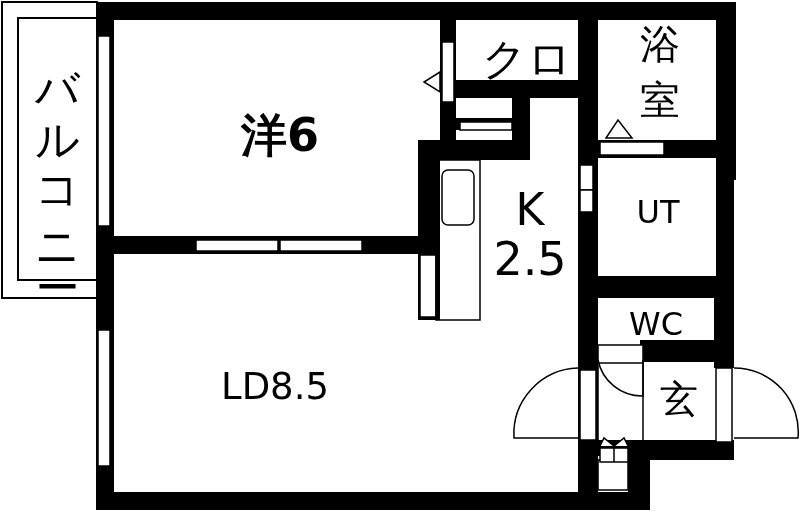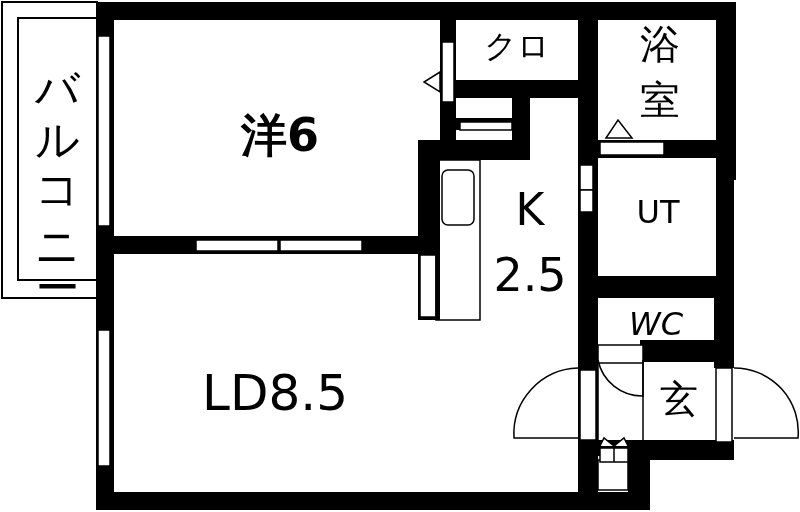--- a/index.html
+++ b/index.html
@@ -110,27 +110,27 @@
     <rect x="600" y="448" width="28" height="14"></rect>
     <line x1="614" y1="448" x2="614" y2="462"></line>
     <path d="M 600 446 L 604 438 L 614 446 L 624 438 L 628 446"></path>
   </g>
 </svg>
 
 <div class="label vert" style="left:30px; top:30px; width:50px; height:250px; font-size:44px;">バルコニー</div>
 
 <div class="label" style="left:220px; top:112px; width:120px; font-size:46px;font-weight:bold;">洋6</div>
 
-<div class="label" style="left:462px; top:30px; width:110px; font-size:32px;">クロ</div>
+<div class="label" style="left:462px; top:37px; width:110px; font-size:44px;text-align:right;">クロ</div>
 
 <div class="label" style="left:620px; top:24px; width:80px; font-size:40px;">浴</div>
 <div class="label" style="left:620px; top:80px; width:80px; font-size:40px;">室</div>
 
 <div class="label" style="left:490px; top:188px; width:80px; font-size:44px;">K</div>
-<div class="label" style="left:480px; top:252px; width:100px; font-size:46px;text-align:center;">2.5</div>
+<div class="label" style="left:480px; top:236px; width:100px; font-size:46px;text-align:center;">2.5</div>
 
 <div class="label" style="left:600px; top:196px; width:116px; font-size:32px;">UT</div>
 
-<div class="label" style="left:598px; top:308px; width:116px; font-size:32px;font-style:italic;">WC</div>
+<div class="label" style="left:598px; top:308px; width:116px; font-size:32px;">WC</div>
 
 <div class="label" style="left:646px; top:380px; width:66px; font-size:38px;">玄</div>
 
-<div class="label" style="left:180px; top:368px; width:190px; font-size:50px;">LD8.5</div>
+<div class="label" style="left:180px; top:368px; width:190px; font-size:37px;">LD8.5</div>
 
 </body></html>

